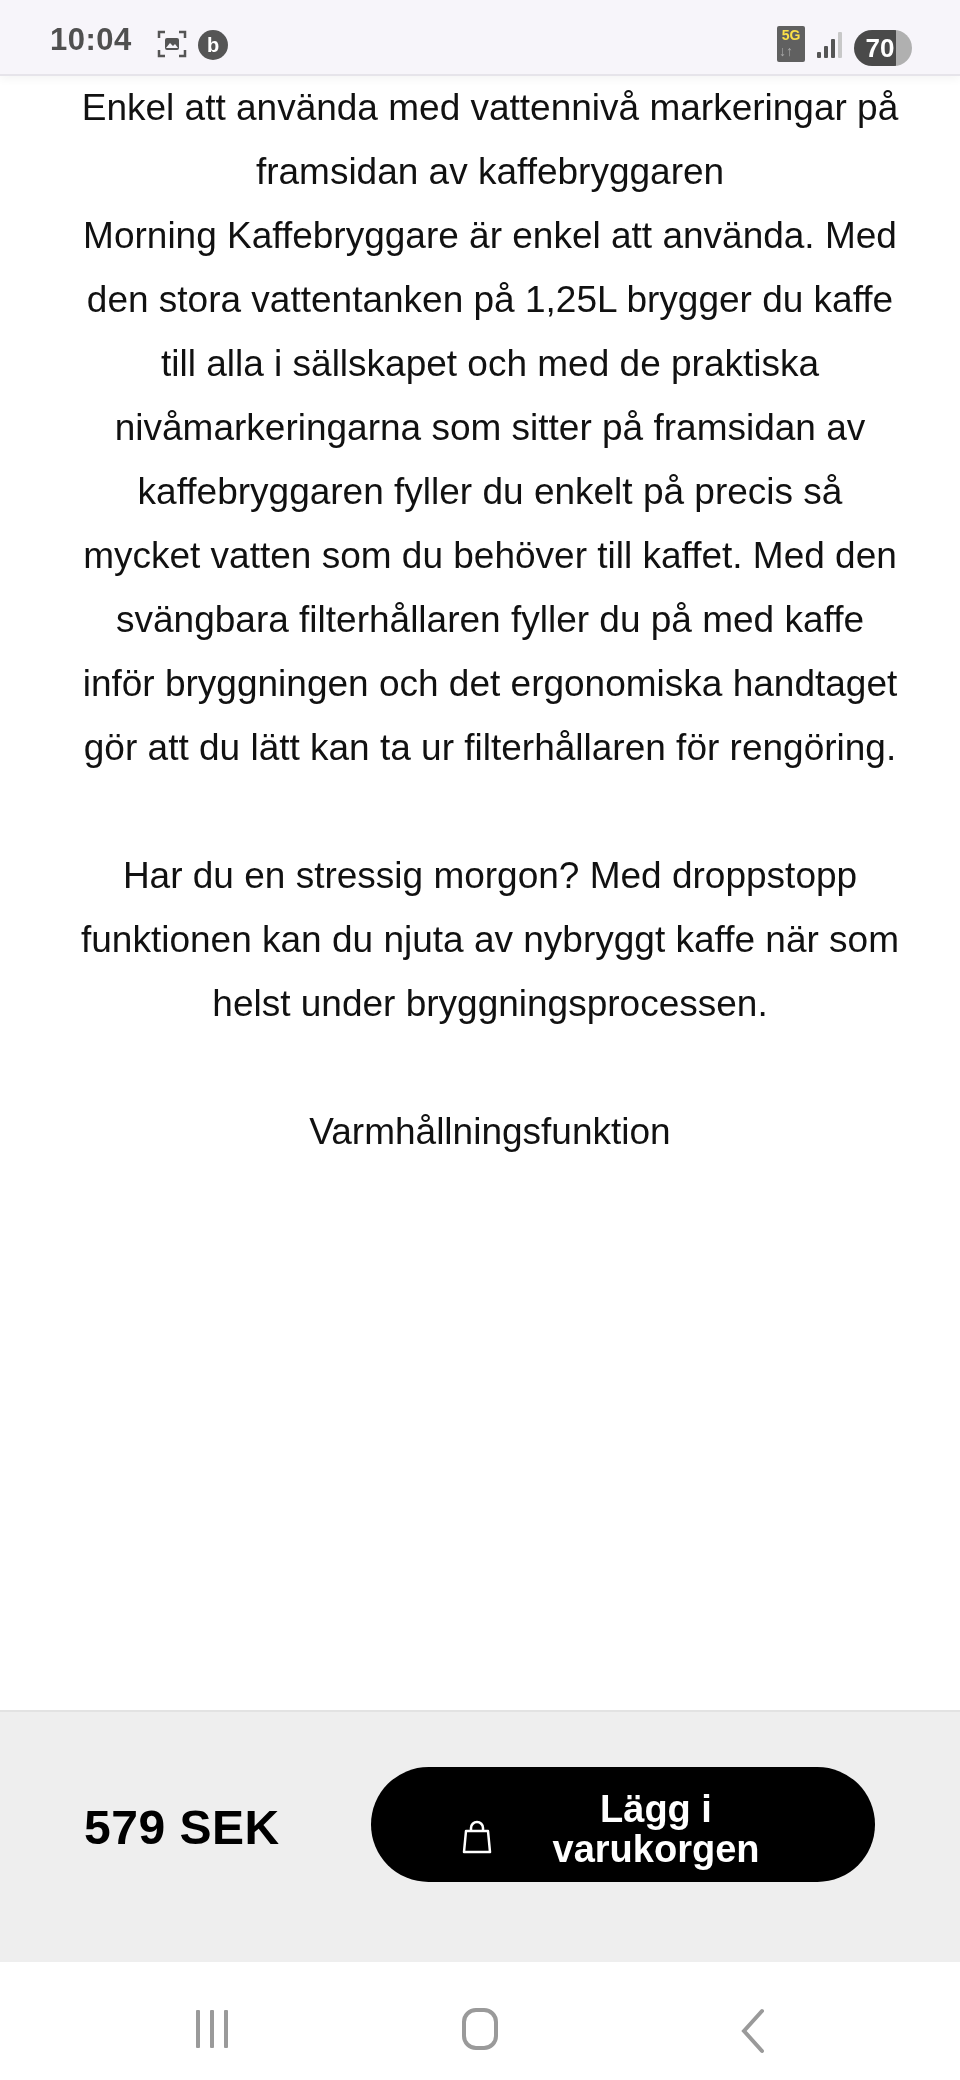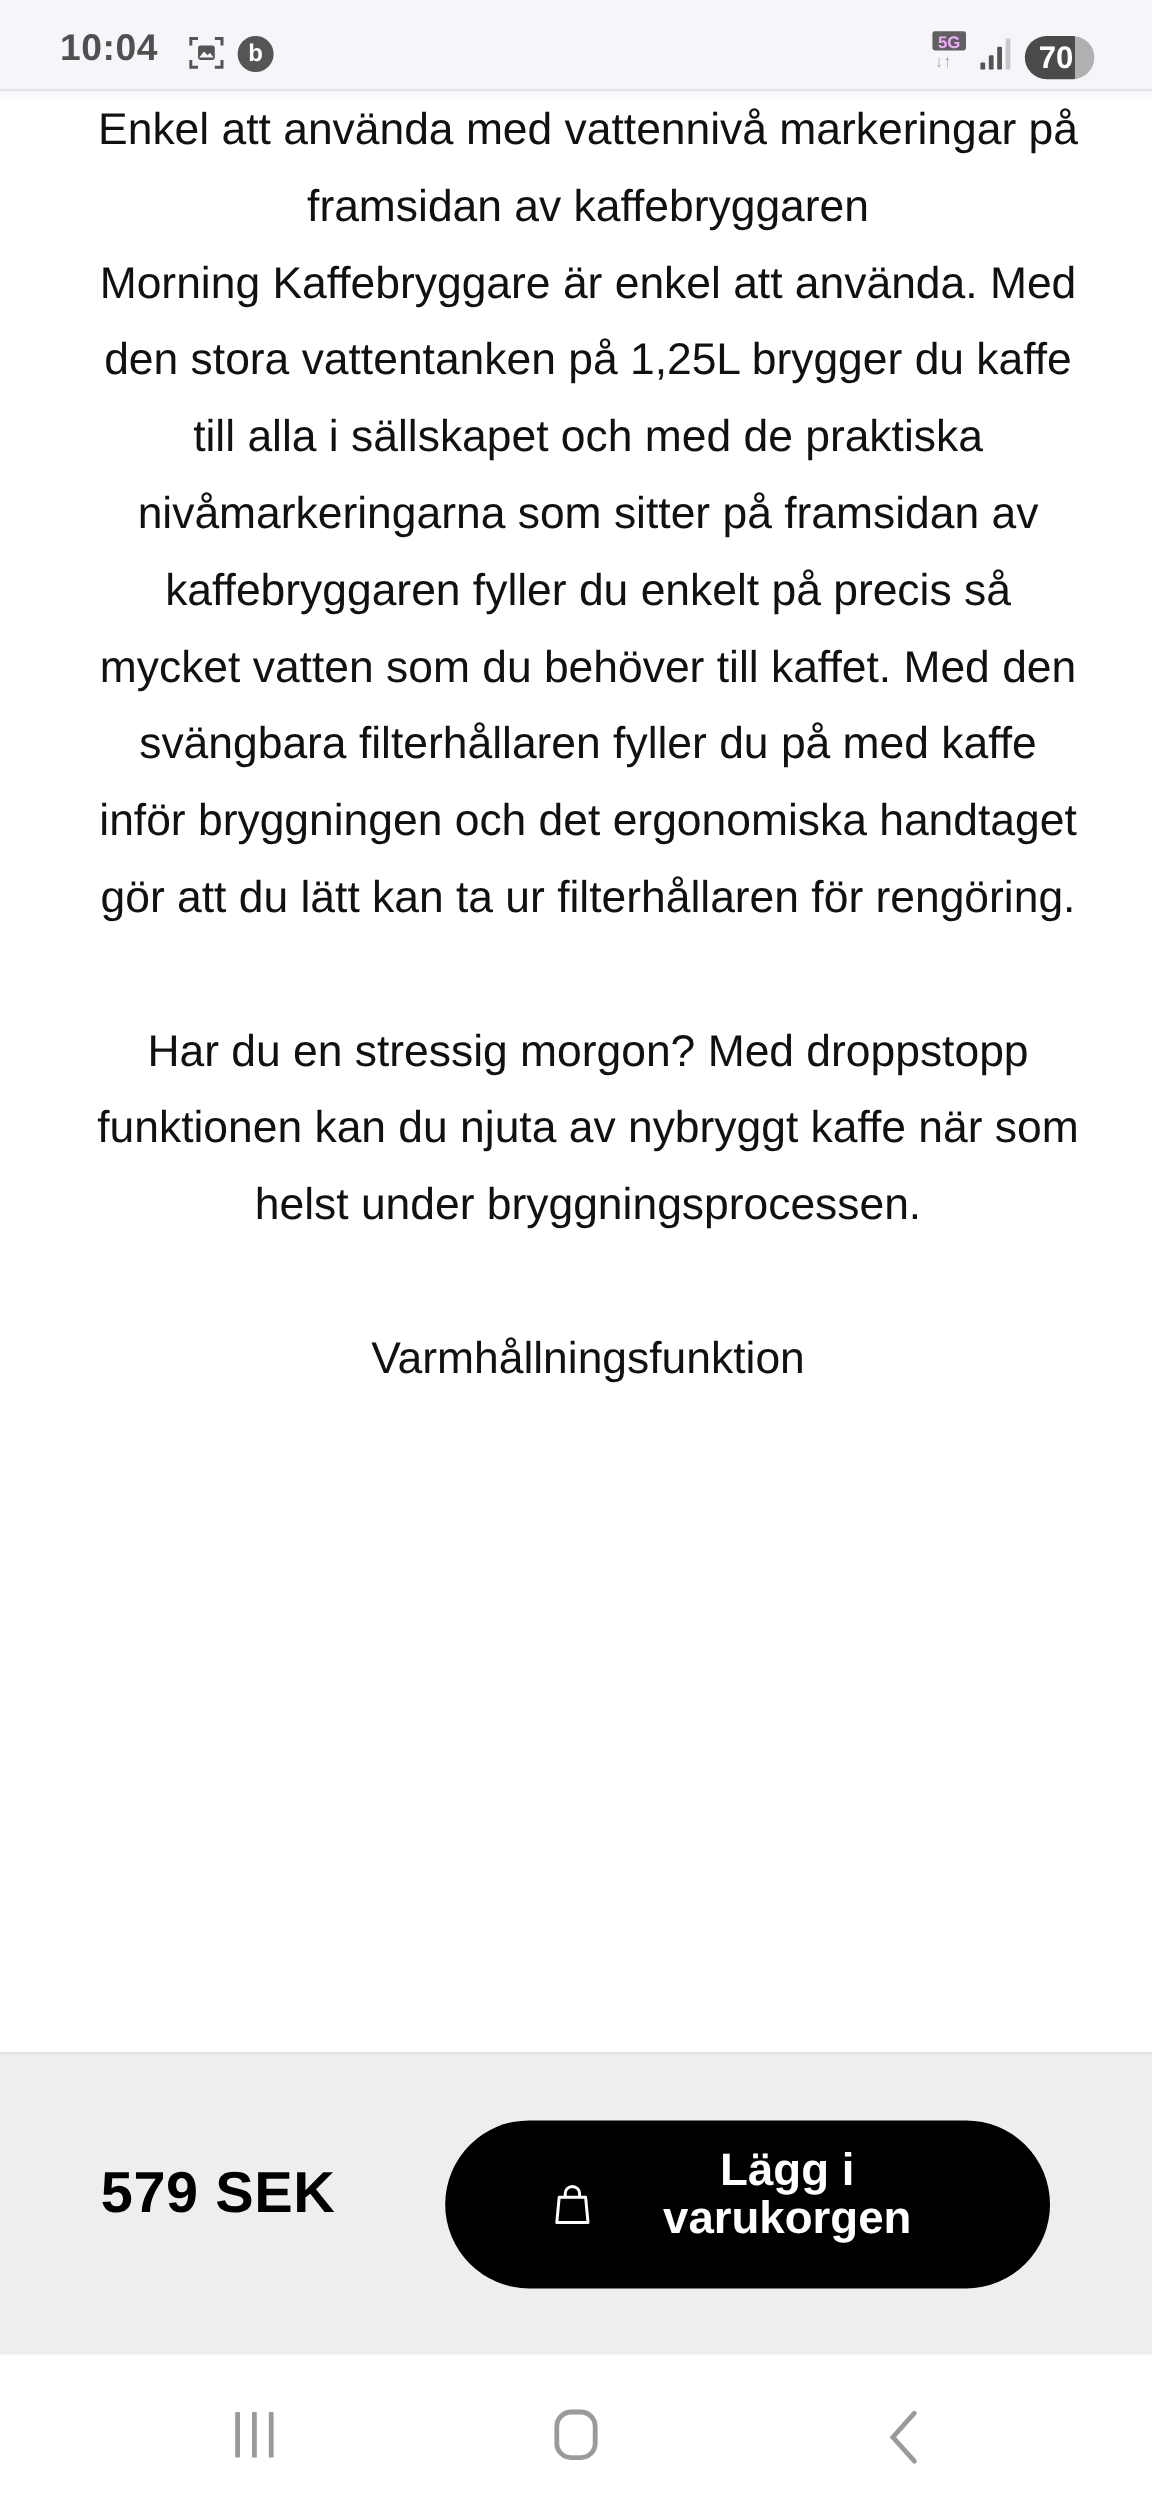--- a/index.html
+++ b/index.html
@@ -2,31 +2,31 @@
 <html><head>
 <meta charset="utf-8">
 <style>
   html, body { margin:0; padding:0; }
   body { width:960px; height:2080px; position:relative; overflow:hidden; background:#ffffff; font-family:"Liberation Sans", sans-serif; color:#111; }
   .statusbar { position:absolute; left:0; top:0; width:960px; height:74px; background:#f7f5fa; border-bottom:2px solid #e6e4ea; box-shadow:0 4px 8px rgba(0,0,0,0.04); z-index:5; }
   .sb-time { position:absolute; left:50px; top:22px; font-size:31px; font-weight:bold; color:#505050; letter-spacing:0.5px; }
   .sb-shot { position:absolute; left:157px; top:30px; width:30px; height:28px; }
   .sb-b { position:absolute; left:198px; top:30px; width:30px; height:30px; border-radius:50%; background:#555; color:#fff; font-size:20px; font-weight:bold; text-align:center; line-height:30px; }
   .sb-5g { position:absolute; left:777px; top:26px; width:28px; height:34px; }
-  .sb-5g .lbl { position:absolute; left:0; top:0; width:28px; height:16px; background:#606060; color:#f0abfc; font-size:14px; font-weight:bold; text-align:center; line-height:18px; border-radius:2px; }
+  .sb-5g .lbl { position:absolute; left:0; top:0; width:28px; height:36px; background:#606060; color:#fde047; font-size:14px; font-weight:bold; text-align:center; line-height:18px; border-radius:2px; }
   .sb-5g .arr { position:absolute; left:2px; top:18px; font-size:14px; color:#aaa; line-height:14px; }
   .sb-signal { position:absolute; left:817px; top:30px; width:26px; height:28px; }
   .sb-signal span { position:absolute; bottom:0; width:4px; background:#555; border-radius:1px; }
   .sb-batt { position:absolute; left:854px; top:30px; width:58px; height:36px; border-radius:18px; background:linear-gradient(to right,#4a4a4a 0%,#4a4a4a 72%,#b0b0b0 72%,#b0b0b0 100%); color:#fff; font-size:26px; font-weight:bold; line-height:36px; text-align:center; padding-right:6px; box-sizing:border-box; }
   .content { position:absolute; left:80px; top:76px; width:820px; font-size:37px; line-height:64px; color:#111; }
   .content p { margin:0;text-align:center; }
   .content .gap { height:64px; }
   .bottom-bar { position:absolute; left:0; top:1710px; width:960px; height:250px; background:#eeeeee; border-top:2px solid #e2e2e2; z-index:4;padding-left:48px; }
   .price { position:absolute; left:84px; top:88px; font-size:48px; font-weight:bold; color:#000; letter-spacing:0.5px; }
-  .cart-btn { position:absolute; left:371px; top:55px; width:504px; height:140px; border-radius:70px; background:#000; color:#fff; cursor:pointer; }
+  .cart-btn { position:absolute; left:371px; top:55px; width:504px; height:115px; border-radius:70px; background:#000; color:#fff; cursor:pointer; }
   .cart-btn .bag { position:absolute; left:90px; top:52px; width:32px; height:36px; }
   .cart-btn .label { position:absolute; left:140px; top:22px; width:290px; text-align:center; font-size:38px; font-weight:bold; line-height:40px; }
   .navbar { position:absolute; left:0; top:1960px; width:960px; height:120px; background:#ffffff; }
   .nav-recent { position:absolute; left:196px; top:50px; width:40px; height:38px; }
   .nav-recent span { position:absolute; top:0; width:4px; height:38px; background:#9a9a9a; border-radius:1px; }
   .nav-home { position:absolute; left:462px; top:48px; width:36px; height:42px; border:4px solid #9a9a9a; border-radius:14px; box-sizing:border-box; }
   .nav-back { position:absolute; left:738px; top:48px; width:30px; height:46px; }
 </style>
 </head>
 <body>

